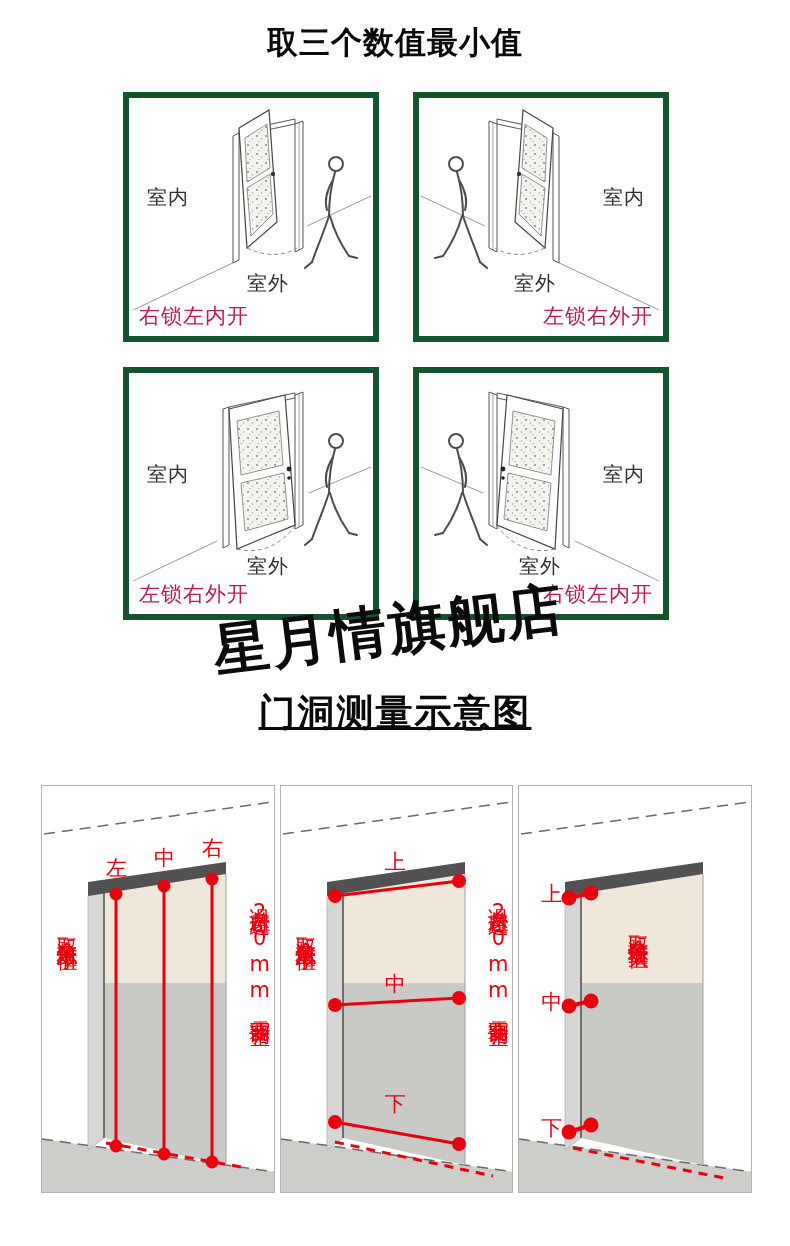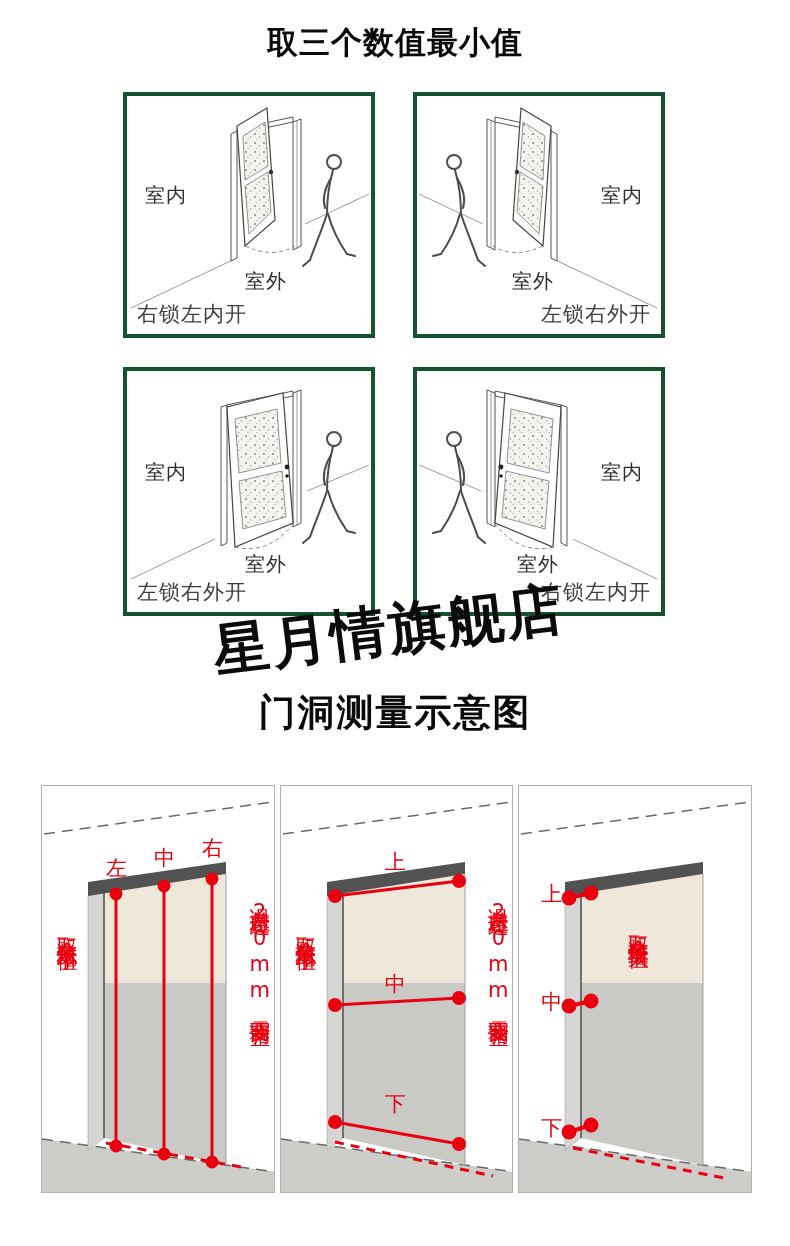--- a/index.html
+++ b/index.html
@@ -1,29 +1,29 @@
 <!DOCTYPE html>
 <html><head>
 <meta charset="utf-8">
 <style>
   html,body{margin:0;padding:0;background:#fff;}
   .page{position:relative;width:790px;height:1246px;background:#fff;overflow:hidden;
         font-family:"DejaVu Sans","Liberation Sans",sans-serif;}
   .main-title{position:absolute;left:0;top:22px;width:790px;text-align:center;
         font-size:31px;font-weight:bold;color:#0a0a0a;letter-spacing:1px;}
   .section-title{position:absolute;left:0;top:688px;width:790px;text-align:center;
-        font-size:37px;font-weight:bold;color:#0a0a0a;letter-spacing:2px;}
+        font-size:37px;font-weight:bold;color:#0a0a0a;letter-spacing:2px;text-decoration:underline;}
   
-  .door-panel{position:absolute;width:244px;height:238px;border:4px solid #14532d;background:#fff;}
+  .door-panel{position:absolute;width:244px;height:238px;border:6px solid #14532d;background:#fff;}
   .dp1{left:123px;top:92px;} .dp2{left:413px;top:92px;}
   .dp3{left:123px;top:367px;height:241px;} .dp4{left:413px;top:367px;height:241px;}
   .door-art{position:absolute;left:0;top:0;width:100%;height:100%;}
   .mirror svg{transform:scaleX(-1);}
   .room-label{position:absolute;font-size:20px;color:#2e2e2e;letter-spacing:1px;}
-  .caption{position:absolute;font-size:21px;color:#404040;font-weight:500;letter-spacing:1px;}
+  .caption{position:absolute;font-size:21px;color:#be185d;font-weight:500;letter-spacing:1px;}
   .cap-left{left:10px;bottom:6px;} .cap-right{right:10px;bottom:6px;}
   
   .watermark{position:absolute;left:212px;top:590px;width:400px;z-index:6;
         font-size:56px;font-weight:600;color:#0b0b0b;letter-spacing:3px;
         transform:rotate(-7deg);white-space:nowrap;}
   
   .msection{position:absolute;left:41px;top:785px;width:711px;height:408px;
         display:flex;gap:5px;}
   .mpanel{flex:1;position:relative;border:1px solid #b2b2b0;background:#fff;overflow:hidden;}
   .mpanel svg{position:absolute;left:0;top:0;}

